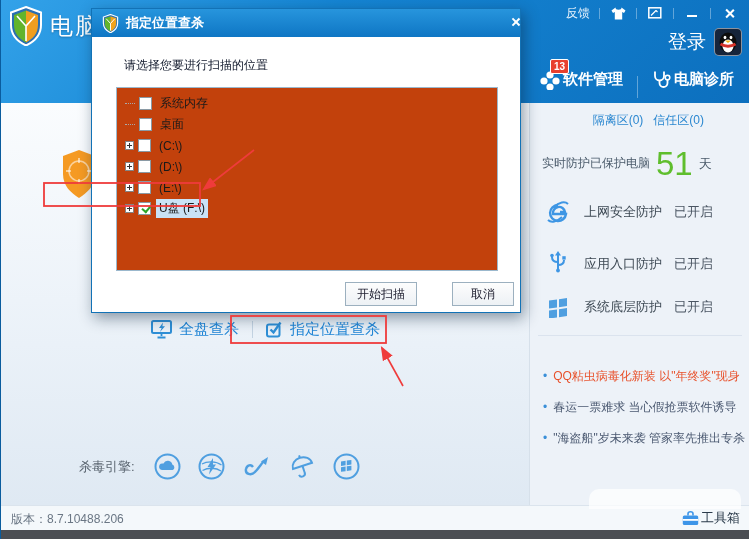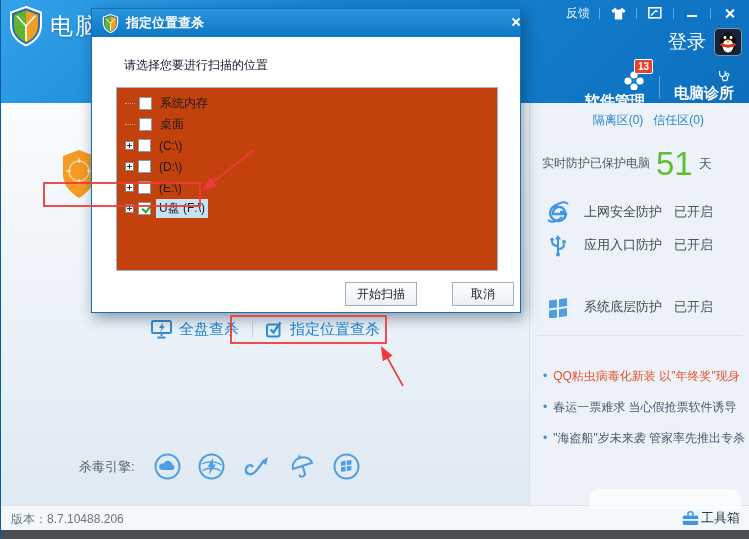--- a/index.html
+++ b/index.html
@@ -20,21 +20,21 @@
   .ctrl { display:flex; align-items:center; justify-content:center; width:18px; height:16px; cursor:pointer; }
   .min-bar { width:10px; height:2px; background:#fff; margin-top:6px; }
   .x-glyph { position:relative; width:11px; height:11px; }
   .x-glyph::before,.x-glyph::after { content:""; position:absolute; left:5px; top:0; width:1.8px; height:11px; background:#fff; }
   .x-glyph::before { transform:rotate(45deg);} .x-glyph::after { transform:rotate(-45deg);}
   .login-row { position:absolute; right:8px; top:28px; display:flex; align-items:center; gap:8px; }
   .login-label { color:#fff; font-size:19px; cursor:pointer; }
   .avatar { width:28px; height:28px; border-radius:5px; background:#16243a; overflow:hidden; border:1px solid rgba(255,255,255,.5); }
   
   .nav { position:absolute; left:0; bottom:0; width:100%; height:33px; display:flex; align-items:center; }
-  .nav-item { display:flex; align-items:flex-end; gap:2px; color:#fff; font-size:15px; font-weight:bold; cursor:pointer; padding:0 14px; height:33px;flex-direction:column; }
+  .nav-item { display:flex; align-items:flex-start; gap:2px; color:#fff; font-size:15px; font-weight:bold; cursor:pointer; padding:0 14px; height:33px; }
   .nav-home { margin-left:12px; background:rgba(8,60,110,.18); }
   .nav-right { position:absolute; right:2px; display:flex; align-items:center; height:33px; }
   .nav-sep { width:1px; height:22px; background:rgba(255,255,255,.35); }
   .badge-wrap { position:relative; display:flex; }
   .badge { position:absolute; top:-11px; left:11px; background:#e8402e; color:#fff; font-size:10px; font-weight:bold;
     padding:0px 3px; border-radius:2px; line-height:13px; border:1px solid #fff; }
   
   .content-left { position:absolute; left:0; top:103px; width:528px; height:402px;
     background:linear-gradient(180deg,#fafcfe 0%,#eaf1f8 60%,#dfe9f3 100%); }
   .status-shield { position:absolute; left:62px; top:47px; }
@@ -267,21 +267,21 @@
     <div class="prot-row" style="top:95px;">
       <span class="prot-icon">
         <svg width="26" height="24" viewBox="0 0 26 24">
           <path d="M23 4 C20 1 14 2 9 7 M3 20 C6 23 12 22 17 17" stroke="#3e96e4" stroke-width="2" fill="none"></path>
           <path d="M13 5 a8 8 0 1 0 8 9 h-13 a6 6 0 0 1 12 -2 h-5" fill="none" stroke="#3e96e4" stroke-width="2.4"></path>
         </svg>
       </span>
       <span class="prot-label">上网安全防护</span>
       <span class="prot-status">已开启</span>
     </div>
-    <div class="prot-row" style="top:128px;">
+    <div class="prot-row" style="top:142px;align-items:flex-end;">
       <span class="prot-icon">
         <svg width="24" height="24" viewBox="0 0 24 24">
           <path d="M12 22 V5" stroke="#3e96e4" stroke-width="2"></path>
           <path d="M12 2 l-3 4.5 h6 Z" fill="#3e96e4"></path>
           <path d="M12 13 C8 13 6 11 6 8" fill="none" stroke="#3e96e4" stroke-width="2"></path>
           <circle cx="6" cy="6.5" r="1.8" fill="#3e96e4"></circle>
           <path d="M12 16 C16 16 18 14 18 11" fill="none" stroke="#3e96e4" stroke-width="2"></path>
           <rect x="16.3" y="7.2" width="3.4" height="3.4" fill="#3e96e4"></rect>
           <circle cx="12" cy="21.5" r="1.9" fill="#3e96e4"></circle>
         </svg>

